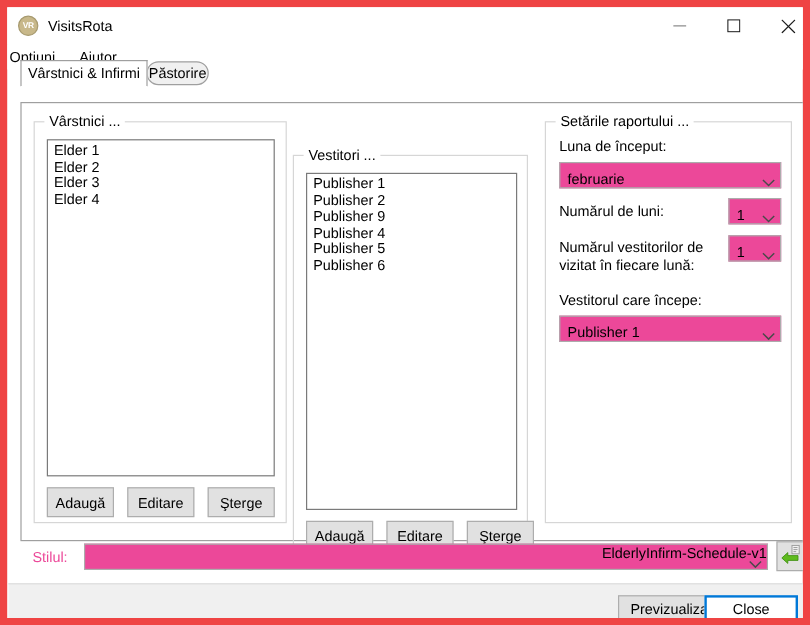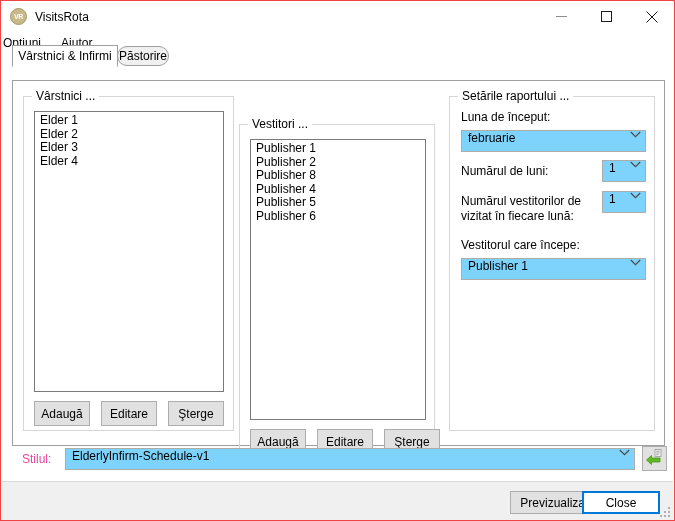--- a/index.html
+++ b/index.html
@@ -11,21 +11,21 @@
     font-family: "Liberation Sans", sans-serif;
     font-size: 12px;
     color: #000000;
     -webkit-font-smoothing: antialiased;
   }
   #app {
     position: relative;
     width: 675px;
     height: 521px;
     box-sizing: border-box;
-    border: 1px solid #ef4444;
+    border: 6px solid #ef4444;
     background: #ffffff;
     overflow: hidden;
   }
 
   
   .titlebar {
     position: absolute;
     left: 0; top: 0;
     width: 673px;
     height: 31px;
@@ -189,23 +189,23 @@
   .btn.focused {
     border: 2px solid #0078d7;
     background: #ffffff;
   }
 
   
   .combo {
     position: absolute;
     box-sizing: border-box;
     border: 1px solid #acacac;
-    background: #7dd3fc;
-    display: flex;
-    align-items: flex-start;
+    background: #ec4899;
+    display: flex;
+    align-items: flex-end;
     font-size: 12px;
     color: #000000;
   }
   .combo .combo-value {
     padding-left: 6px;
     flex: 1;
     white-space: nowrap;
     overflow: hidden;
   }
   .combo .chev {
@@ -319,21 +319,21 @@
       <div class="btn" style="left:77px; top:304px; width:56px; height:25px;">Editare</div>
       <div class="btn" style="left:144px; top:304px; width:56px; height:25px;">Şterge</div>
     </div>
 
     <div class="group" style="left:226px; top:15px; width:196px; height:335px;margin-top:28px;">
       <div class="group-label">Vestitori ...</div>
 
       <div class="listbox" style="left:10px; top:14px; width:176px; height:281px;">
         <div class="listitem">Publisher 1</div>
         <div class="listitem">Publisher 2</div>
-        <div class="listitem">Publisher 8</div>
+        <div class="listitem">Publisher 9</div>
         <div class="listitem">Publisher 4</div>
         <div class="listitem">Publisher 5</div>
         <div class="listitem">Publisher 6</div>
       </div>
 
       <div class="btn" style="left:10px; top:304px; width:56px; height:25px;">Adaugă</div>
       <div class="btn" style="left:77px; top:304px; width:56px; height:25px;">Editare</div>
       <div class="btn" style="left:144px; top:304px; width:56px; height:25px;">Şterge</div>
     </div>
 
@@ -377,21 +377,21 @@
         <span class="chev">
           <svg width="11" height="7" viewBox="0 0 11 7">
             <polyline points="0.8,1 5.5,5.6 10.2,1" fill="none" stroke="#4a4a4a" stroke-width="1.2"></polyline>
           </svg>
         </span>
       </div>
     </div>
 
     <div style="position:absolute; left:9px; top:371px; font-size:12px; color:#ec4899;">Stilul:</div>
 
-    <div class="combo" style="left:52px; top:367px; width:570px; height:22px;">
+    <div class="combo" style="left:52px; top:367px; width:570px; height:22px;flex-direction:column;">
       <span class="combo-value">ElderlyInfirm-Schedule-v1</span>
       <span class="chev">
         <svg width="11" height="7" viewBox="0 0 11 7">
           <polyline points="0.8,1 5.5,5.6 10.2,1" fill="none" stroke="#4a4a4a" stroke-width="1.2"></polyline>
         </svg>
       </span>
     </div>
 
     <div class="iconbtn" style="left:629px; top:365px; width:25px; height:25px;">
       <span>

